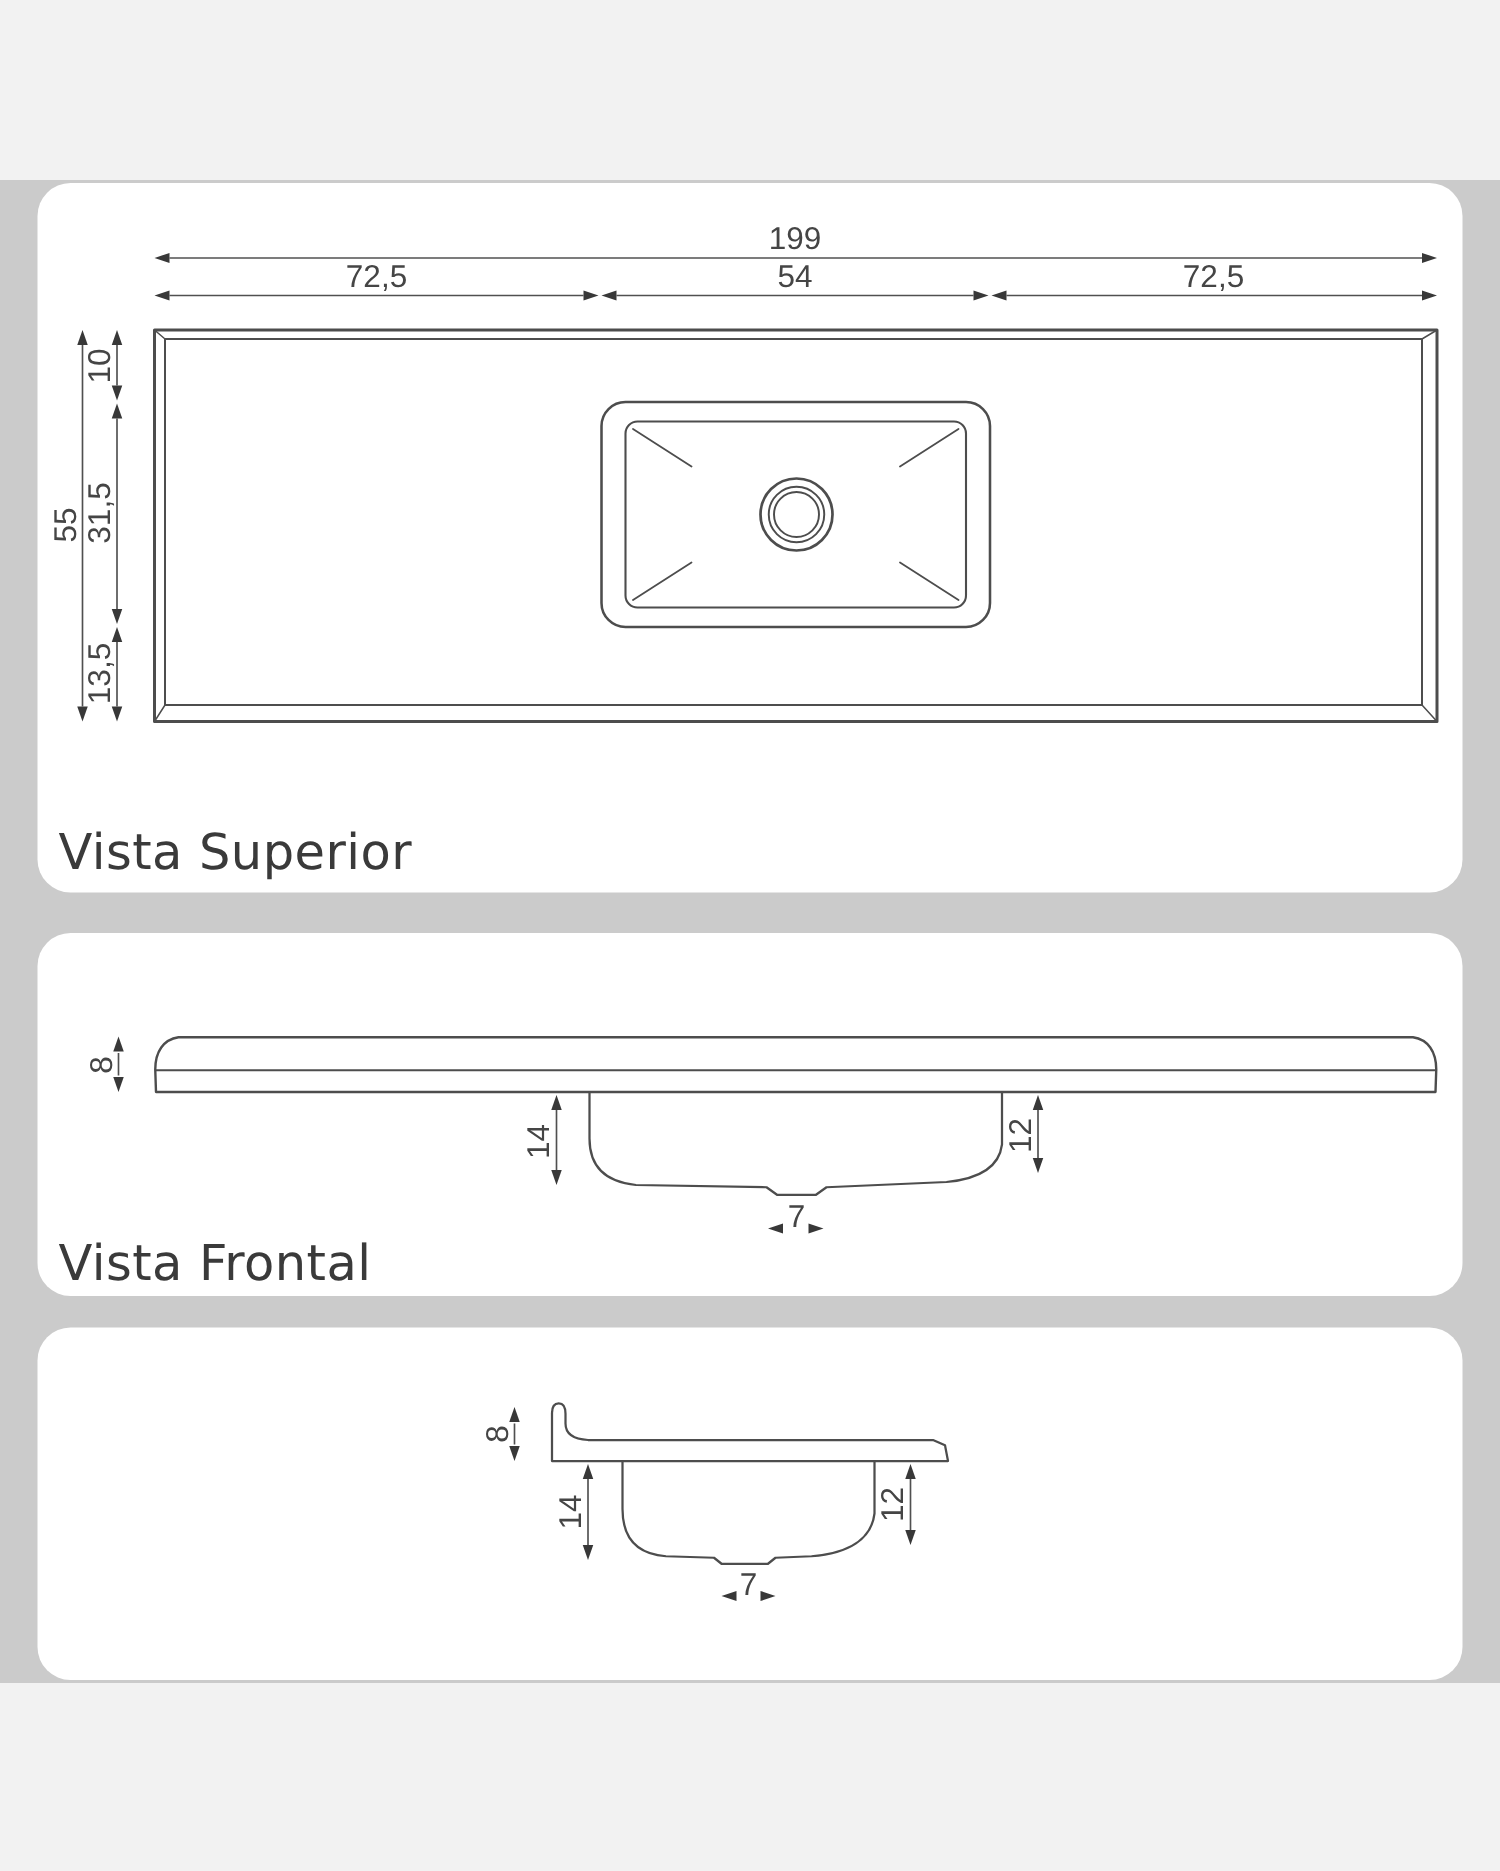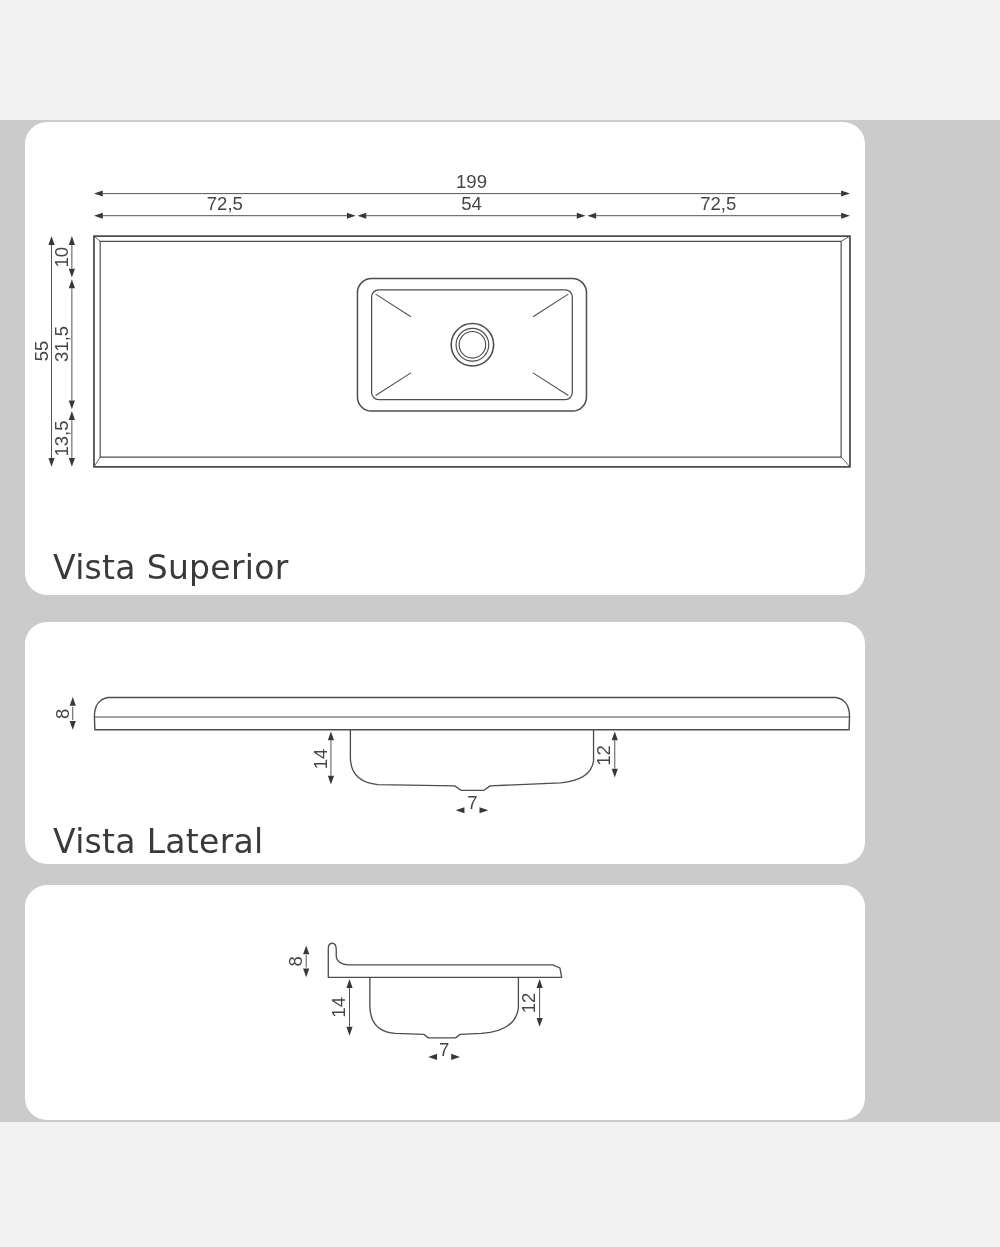--- a/index.html
+++ b/index.html
@@ -2,27 +2,27 @@
 <html><head>
 <meta charset="utf-8">
 <style>
   html,body{margin:0;padding:0}
   body{
     width:1000px;height:1247px;position:relative;overflow:hidden;
     background:#cbcbcb;font-family:"Liberation Sans",sans-serif;
   }
   .band-top{position:absolute;left:0;top:0;width:1000px;height:120px;background:#f2f2f2}
   .band-bottom{position:absolute;left:0;top:1122px;width:1000px;height:125px;background:#f2f2f2}
-  .panel{position:absolute;left:25px;width:840px;background:#ffffff;border-radius:22px}
+  .panel{position:absolute;left:25px;width:950px;background:#ffffff;border-radius:22px}
   #panel-superior{top:122px;height:473px}
   #panel-frontal{top:622px;height:242px}
   #panel-lateral{top:885px;height:235px}
   .drawing{position:absolute;left:0;top:0;width:100%;height:100%;display:block}
   .view-label{
-    position:absolute;left:28px;
+    position:absolute;left:14px;
     font-family:"DejaVu Sans","Liberation Sans",sans-serif;
     font-size:33px;color:#3a3a3a;letter-spacing:.3px;white-space:nowrap;
   }
   #panel-superior .view-label{bottom:8px}
   #panel-frontal  .view-label{bottom:3px}
   #panel-lateral  .view-label{bottom:6px}
   .ln{stroke:#4d4d4d;fill:none;stroke-linejoin:round;stroke-linecap:round}
   .dim{stroke:#505050;stroke-width:1.1;fill:none}
   .arr{fill:#383838;stroke:none}
   .dimtxt{font-family:"Liberation Sans",sans-serif;font-size:21px;fill:#454545}
@@ -131,21 +131,21 @@
       <polygon class="arr" points="667,160 663.5,150 670.5,150"></polygon>
       <text class="dimtxt" transform="translate(662 135) rotate(-90)" text-anchor="middle">12</text>
     </g>
 
     <g>
       <polygon class="arr" points="487,197 497,193.6 497,200.4"></polygon>
       <polygon class="arr" points="524,197 514,193.6 514,200.4"></polygon>
       <text class="dimtxt" x="506" y="196" text-anchor="middle">7</text>
     </g>
   </svg>
-  <div class="view-label">Vista Lateral</div>
+  <div class="view-label">Vista Frontal</div>
 </div>
 
 <div class="panel" id="panel-lateral">
   <svg class="drawing" viewBox="0 0 950 235">
 
     <g>
       <path class="ln" stroke-width="1.5" d="M 343,89 L 343,57 C 343,52.5 345,50.5 347.5,50.5 C 350.5,50.5 352,53 352,57.5 L 352,64 C 352,71 358,74.5 367,75 L 597,75 L 605,78.5 L 607,89 Z"></path>
       <path class="ln" stroke-width="1.5" d="M 390,89 L 390,121 C 390,140 399,151 419,152.5 L 451,153.5 L 456,157.5 L 487,157.5 L 492,153.5 L 516,152.5 C 541,150.5 556,141 558,124 L 558,89"></path>
     </g>
 

